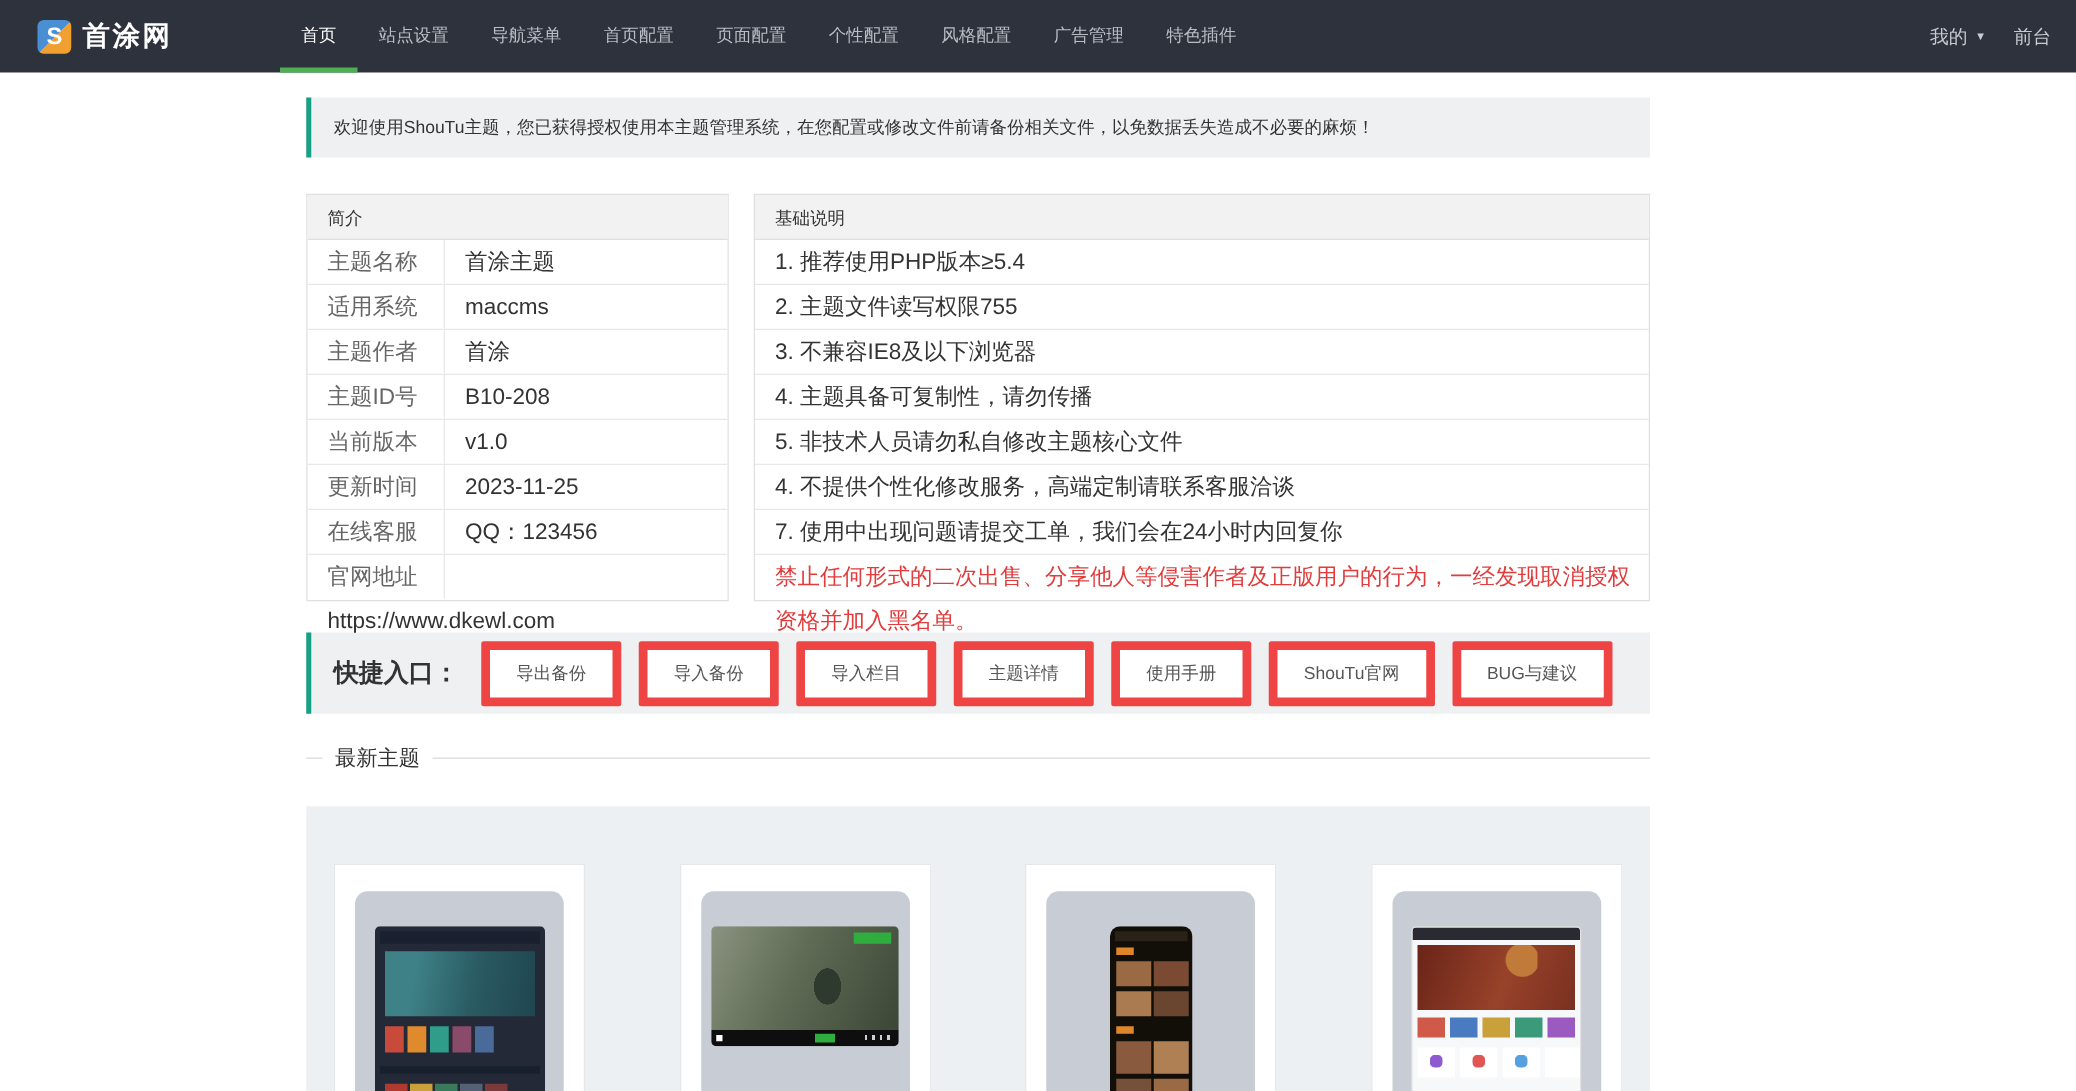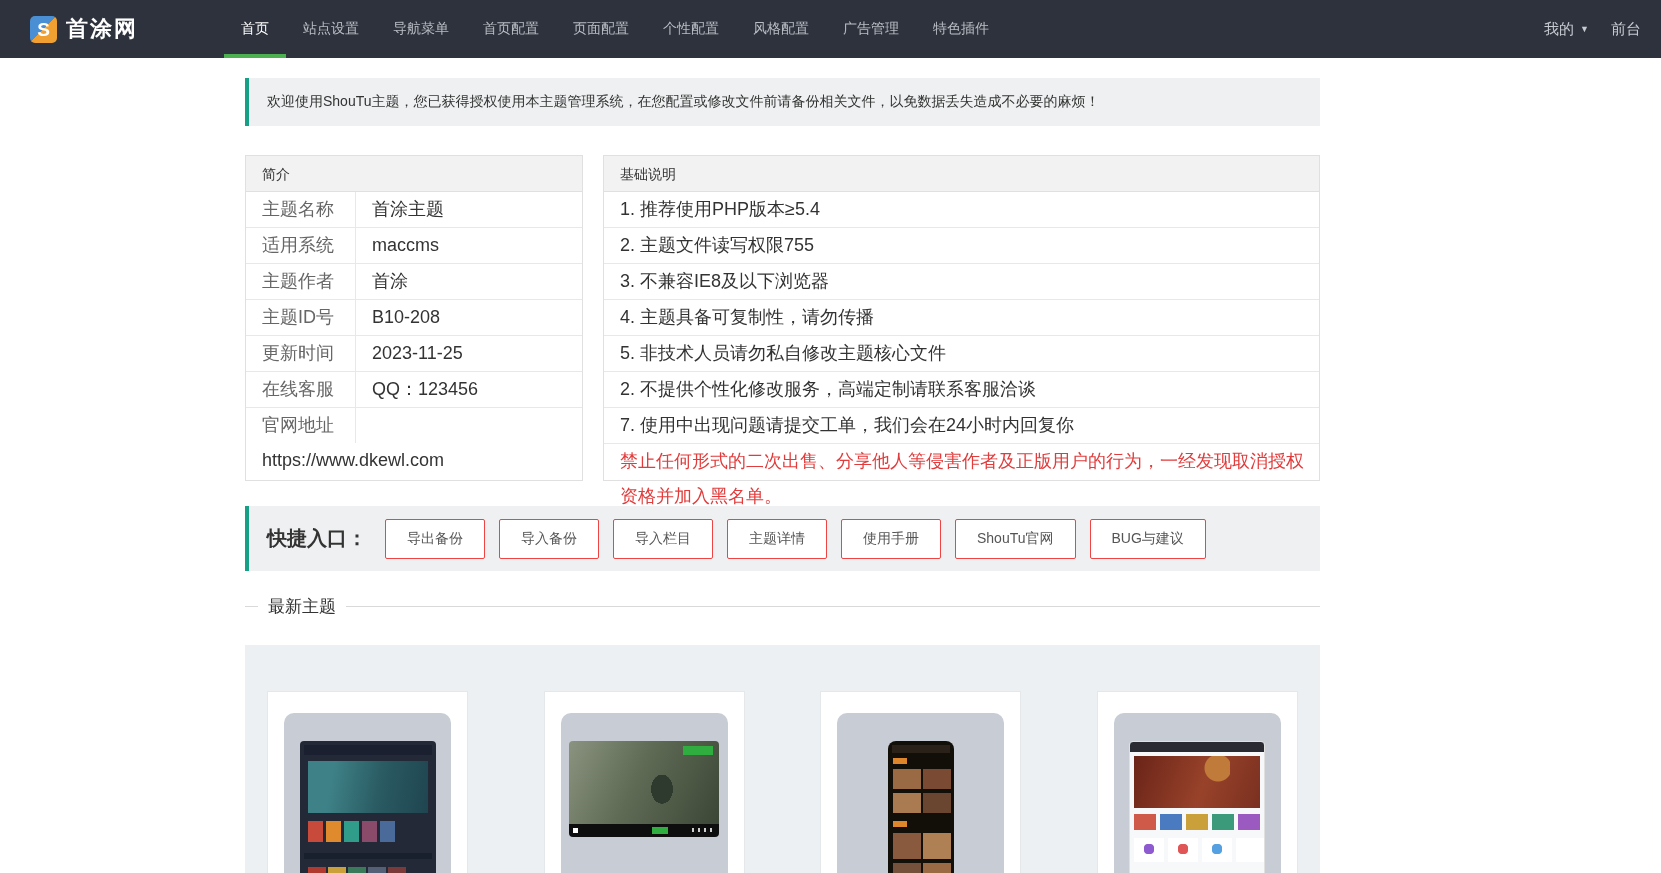--- a/index.html
+++ b/index.html
@@ -23,37 +23,37 @@
   .caret { font-size:9px; color:#c6cad1; }
   .nav-front { cursor:pointer; }
 
   
   .container { width:1075px; margin-left:245px; }
 
   .welcome { margin-top:20px; min-height:48px; background:#eef0f1;
     border-left:4px solid #16a085; display:flex; align-items:center;
     padding:14px 20px 14px 18px; font-size:14px; color:#333; }
 
-  .tables { display:flex; gap:20px; margin-top:29px; }
+  .tables { display:flex; gap:20px; margin-top:29px;align-items:flex-end; }
   .tbl { border:1px solid #e0e0e0; background:#fff; }
   .tbl-head { background:#f2f2f2; height:36px; line-height:36px; padding-left:16px;
     font-size:14px; color:#333; border-bottom:1px solid #e0e0e0; }
   .tbl-row { display:flex; height:36px; line-height:35px; border-bottom:1px solid #e8e8e8; font-size:18px; }
   .tbl-row:last-child { border-bottom:none;flex-direction:column; }
   .intro { width:338px; }
   .intro .label { width:110px; border-right:1px solid #e8e8e8; padding-left:16px; color:#666; }
   .intro .value { padding-left:16px; color:#333; }
   .notes { flex:1; }
   .note-cell { padding-left:16px; color:#333; width:100%; }
   .warning-cell { color:#e13b3b; }
 
   .quick { margin-top:25px; height:65px; background:#eef0f1; border-left:4px solid #16a085;
     display:flex; align-items:center; padding-left:18px; gap:14px; }
   .quick-label { font-size:20px; font-weight:bold; color:#333; margin-right:4px; }
-  .qbtn { background:#fff; border:1px solid #ef4444; border-radius:2px; padding:10px 21px;
+  .qbtn { background:#fff; border:7px solid #ef4444; border-radius:2px; padding:10px 21px;
     font-size:14px; color:#555; cursor:pointer; font-family:inherit; }
 
   .section-title { margin-top:24px; display:flex; align-items:center; gap:10px;
     font-size:17px; color:#333; }
   .section-title::before { content:""; width:13px; height:1px; background:#d9d9d9; }
   .section-title::after { content:""; flex:1; height:1px; background:#d9d9d9; }
 
   .latest { margin-top:27px; background:#edf0f2; height:380px;
     padding:46px 22px 0; display:flex; justify-content:space-between; }
   .card { width:201px; height:340px; background:#fff; border:1px solid #e5e8ea;
@@ -186,20 +186,24 @@
       </div>
       <div class="tbl-row">
         <div class="label">主题作者</div>
         <div class="value">首涂</div>
       </div>
       <div class="tbl-row">
         <div class="label">主题ID号</div>
         <div class="value">B10-208</div>
       </div>
       <div class="tbl-row">
+        <div class="label">当前版本</div>
+        <div class="value">v1.0</div>
+      </div>
+      <div class="tbl-row">
         <div class="label">更新时间</div>
         <div class="value">2023-11-25</div>
       </div>
       <div class="tbl-row">
         <div class="label">在线客服</div>
         <div class="value">QQ：123456</div>
       </div>
       <div class="tbl-row">
         <div class="label">官网地址</div>
         <div class="value">https://www.dkewl.com</div>
@@ -217,21 +221,21 @@
       <div class="tbl-row">
         <div class="note-cell">3. 不兼容IE8及以下浏览器</div>
       </div>
       <div class="tbl-row">
         <div class="note-cell">4. 主题具备可复制性，请勿传播</div>
       </div>
       <div class="tbl-row">
         <div class="note-cell">5. 非技术人员请勿私自修改主题核心文件</div>
       </div>
       <div class="tbl-row">
-        <div class="note-cell">2. 不提供个性化修改服务，高端定制请联系客服洽谈</div>
+        <div class="note-cell">4. 不提供个性化修改服务，高端定制请联系客服洽谈</div>
       </div>
       <div class="tbl-row">
         <div class="note-cell">7. 使用中出现问题请提交工单，我们会在24小时内回复你</div>
       </div>
       <div class="tbl-row">
         <div class="note-cell warning-cell">禁止任何形式的二次出售、分享他人等侵害作者及正版用户的行为，一经发现取消授权资格并加入黑名单。</div>
       </div>
     </div>
 
   </div>

